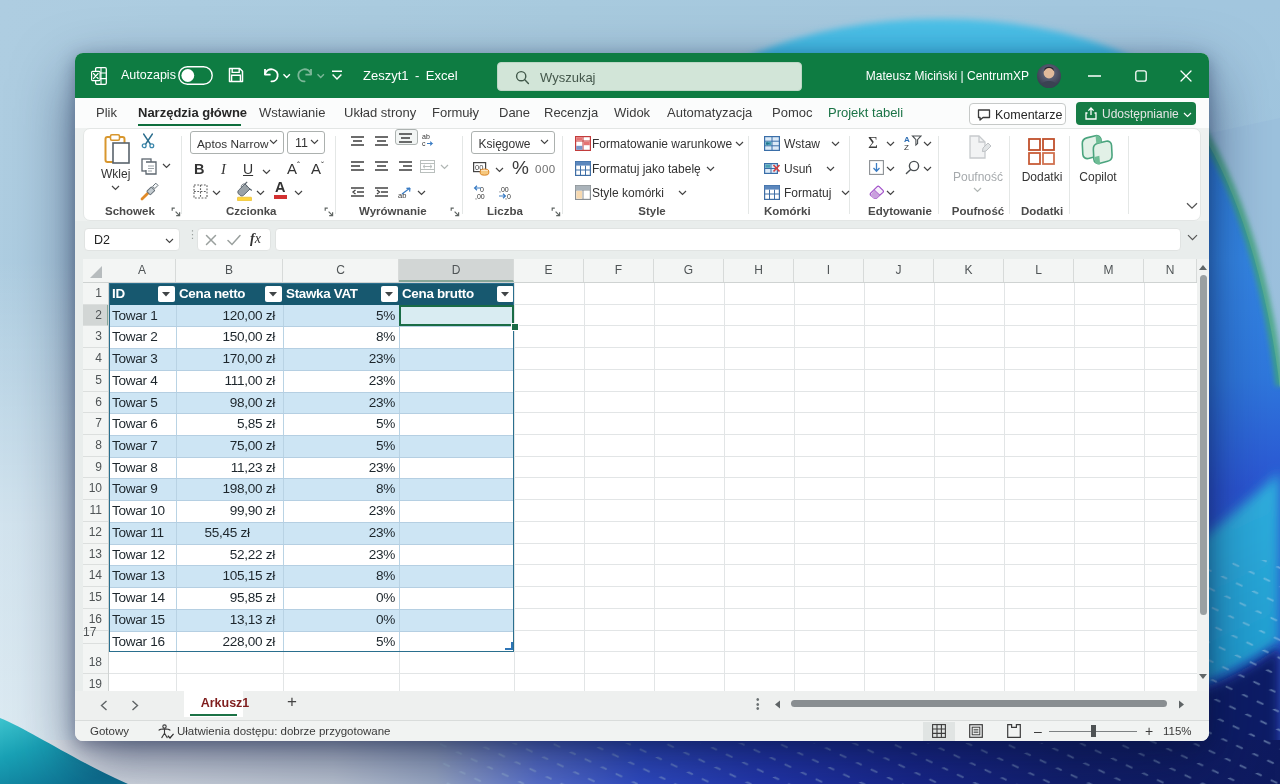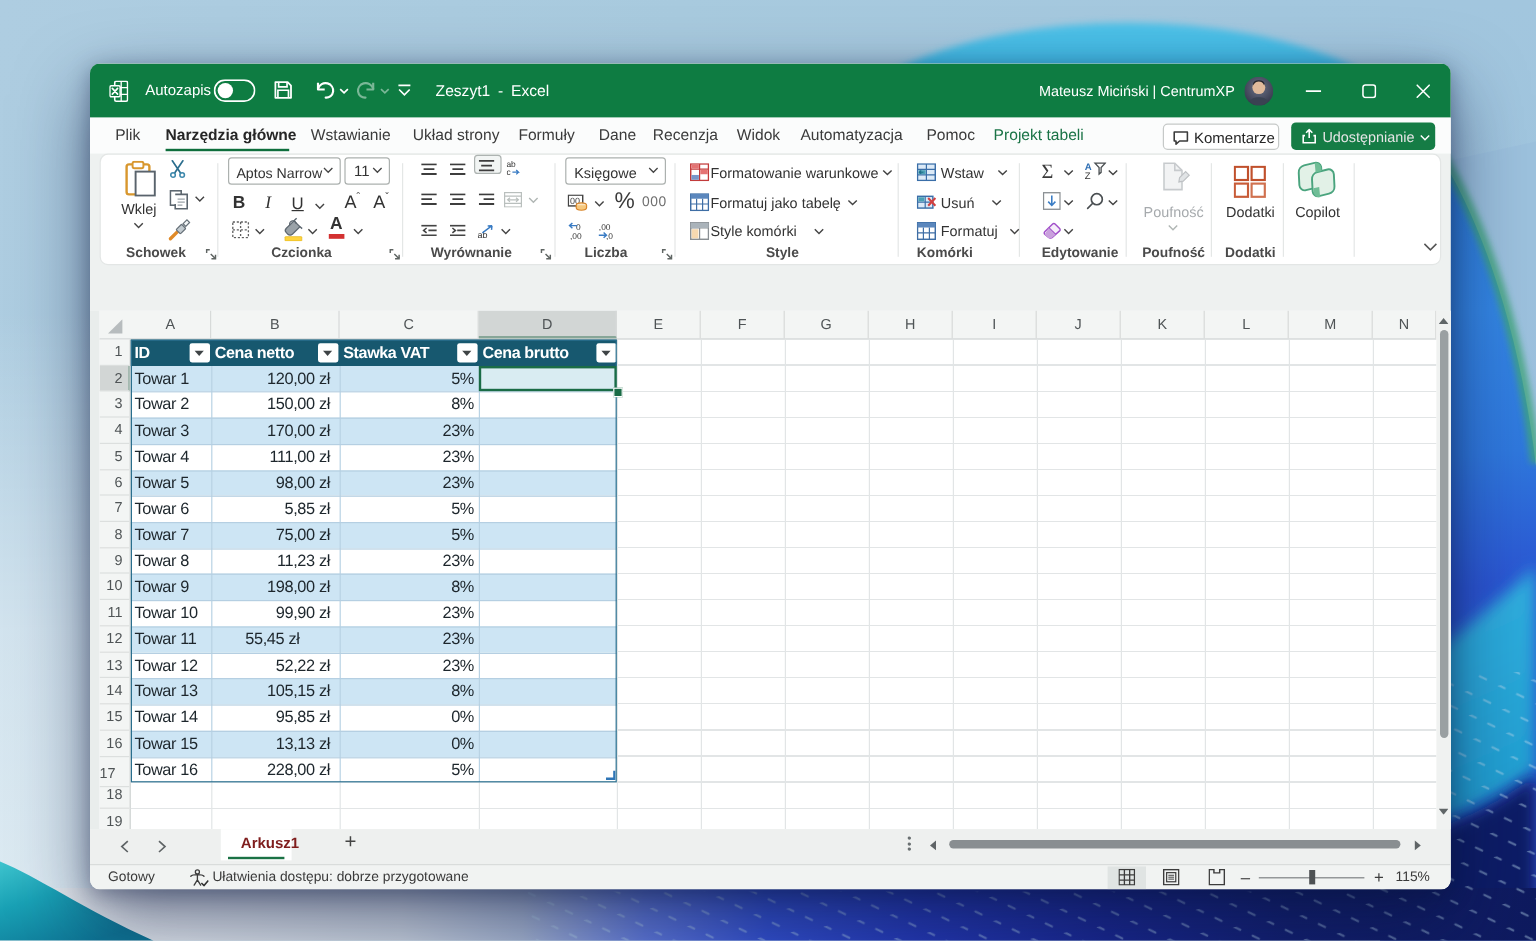--- a/index.html
+++ b/index.html
@@ -142,20 +142,27 @@
     <svg class="abs" style="left:220px;top:13px;opacity:.45" width="30" height="18" viewBox="0 0 30 18">
       <path d="M16,8 C15,4.5 11.5,2.5 8,3.5 C5,4.4 3,7.2 3.4,10.4 C3.8,13.4 6.5,15.6 9.6,15.4" fill="none" stroke="#fff" stroke-width="1.8" stroke-linecap="round"></path>
       <path d="M16,3 L16,8.6 L10.4,8.6" fill="none" stroke="#fff" stroke-width="1.8" stroke-linejoin="round"></path>
       <path d="M22.5,8.2 l3.2,3.2 l3.2,-3.2" fill="none" stroke="#fff" stroke-width="1.4"></path>
     </svg>
     <svg class="abs" style="left:256px;top:17px" width="12" height="11" viewBox="0 0 12 11">
       <line x1="1" y1="1.2" x2="11" y2="1.2" stroke="#fff" stroke-width="1.4"></line>
       <path d="M1.6,4.6 l4.4,4.4 l4.4,-4.4" fill="none" stroke="#fff" stroke-width="1.4"></path>
     </svg>
     <div class="t" style="left:288px;top:15px;font-size:13px">Zeszyt1 - Excel</div>
+    <div class="abs" style="left:422px;top:9px;width:305px;height:29px;background:#d2e5d8;border:1px solid #bcd6c5;border-radius:4px;box-sizing:border-box">
+      <svg class="abs" style="left:17px;top:7px" width="15" height="15" viewBox="0 0 15 15">
+        <circle cx="6.2" cy="6.2" r="4.6" fill="none" stroke="#41584a" stroke-width="1.4"></circle>
+        <line x1="9.8" y1="9.8" x2="13.4" y2="13.4" stroke="#41584a" stroke-width="1.4" stroke-linecap="round"></line>
+      </svg>
+      <div class="abs" style="left:42px;top:7px;font-size:13px;color:#44574b">Wyszukaj</div>
+    </div>
     <div class="t" style="left:788px;top:15.5px;width:166px;font-size:12px;text-align:right">Mateusz Miciński | CentrumXP</div>
     <svg class="abs" style="left:962px;top:11px" width="24" height="24" viewBox="0 0 24 24">
       <defs>
           <radialGradient id="avg" cx="0.5" cy="0.38" r="0.65">
         <stop offset="0" stop-color="#6c7286"></stop>
             <stop offset="1" stop-color="#33364a"></stop>
       </radialGradient>
         </defs>
       <circle cx="12" cy="12" r="12" fill="url(#avg)"></circle>
       <circle cx="12" cy="9" r="5.4" fill="#e0ba9b"></circle>
@@ -500,20 +507,42 @@
       <path d="M19.5,9.5 h8.6 a4.3,4.3 0 0 1 4.2,5.1 l-1.9,9.8 a6,6 0 0 1 -5.9,4.9 h-8.6 a4.3,4.3 0 0 1 -4.2,-5.1 l1.9,-9.8 A6,6 0 0 1 19.5,9.5 Z" fill="#e2f1e7" stroke="#4aa47e" stroke-width="1.6"></path>
       <path d="M23.5,6 a4.5,4.5 0 0 0 -4.4,-4.5 l-1.2,8 h5.2 Z" fill="#6fbd96"></path>
       <path d="M12.2,26 a4.5,4.5 0 0 0 4.4,4.4 l1.3,-8.5 h-5 Z" fill="#6fbd96"></path>
         </g>
     </svg>
     <div class="abs" style="left:992px;top:41px;width:44px;text-align:center;font-size:12px;color:#333">Copilot</div>
     <svg class="abs" style="left:1102px;top:73px" width="12" height="8" viewBox="0 0 12 8">
         <path d="M1,1.2 l5,5 l5,-5" fill="none" stroke="#555" stroke-width="1.3"></path>
       </svg>
   </div>
+  <div class="abs" id="fstrip">
+    <div class="abs" style="left:9px;top:7px;width:96px;height:23px;background:#fff;border:1px solid #e0e3e2;border-radius:4px;box-sizing:border-box">
+      <div class="abs" style="left:9px;top:3.5px;font-size:12.5px;color:#222">D2</div>
+      <svg class="abs" style="left:80px;top:9px" width="9" height="6" viewBox="0 0 9 6">
+          <path d="M1,1 l3.5,3.5 L8,1" fill="none" stroke="#444" stroke-width="1.1"></path>
+        </svg>
+    </div>
+    <div class="abs" style="left:112px;top:11px;width:3px;height:15px;color:#9aa09e;font-size:11px;line-height:5px">⋮</div>
+    <div class="abs" style="left:122px;top:7px;width:74px;height:23px;background:#fff;border:1px solid #e0e3e2;border-radius:4px;box-sizing:border-box">
+      <svg class="abs" style="left:7px;top:5px" width="12" height="12" viewBox="0 0 12 12">
+          <path d="M1.5,1.5 L10.5,10.5 M10.5,1.5 L1.5,10.5" stroke="#9aa09e" stroke-width="1.5" stroke-linecap="round"></path>
+        </svg>
+      <svg class="abs" style="left:29px;top:5px" width="14" height="12" viewBox="0 0 14 12">
+          <path d="M1,6.5 L5,10.5 L13,1.5" fill="none" stroke="#9aa09e" stroke-width="1.5" stroke-linecap="round"></path>
+        </svg>
+      <div class="abs" style="left:52px;top:2px;font-size:14px;font-style:italic;font-family:'Liberation Serif',serif;color:#333"><b>f</b>x</div>
+    </div>
+    <div class="abs" style="left:200px;top:7px;width:906px;height:23px;background:#fff;border:1px solid #e0e3e2;border-radius:4px;box-sizing:border-box"></div>
+    <svg class="abs" style="left:1112px;top:13px" width="11" height="8" viewBox="0 0 11 8">
+        <path d="M1,1.2 l4.5,4.5 l4.5,-4.5" fill="none" stroke="#555" stroke-width="1.2"></path>
+      </svg>
+  </div>
   <div class="abs" id="sheet">
 
     <div class="abs" style="left:0;top:0;width:8px;height:432px;background:#e9edec"></div>
     <div class="abs" id="colheads" style="left:8px;top:0;width:1114px;height:24px;background:#f3f5f4;border-bottom:1px solid #cfd3d2;box-sizing:border-box">
       <svg class="abs" style="left:6px;top:7px" width="14" height="13" viewBox="0 0 14 13">
           <path d="M13,0 V12 H1 Z" fill="#b7bcbe"></path>
         </svg>
       <div class="abs" style="left:26px;top:0;width:67px;height:23px;border-right:1px solid #d7dad9;box-sizing:border-box;font-size:12px;color:#4f5456;text-align:center;line-height:23px">A</div>
       <div class="abs" style="left:93px;top:0;width:107px;height:23px;border-right:1px solid #d7dad9;box-sizing:border-box;font-size:12px;color:#4f5456;text-align:center;line-height:23px">B</div>
       <div class="abs" style="left:200px;top:0;width:116px;height:23px;border-right:1px solid #d7dad9;box-sizing:border-box;font-size:12px;color:#4f5456;text-align:center;line-height:23px">C</div>
@@ -539,21 +568,21 @@
       <div class="abs" style="left:0;top:130.32px;width:25px;height:21.72px;border-bottom:1px solid #dcdfde;box-sizing:border-box;font-size:12px;color:#4f5456;text-align:right;padding-right:6px;line-height:21.72px">7</div>
       <div class="abs" style="left:0;top:152.04px;width:25px;height:21.72px;border-bottom:1px solid #dcdfde;box-sizing:border-box;font-size:12px;color:#4f5456;text-align:right;padding-right:6px;line-height:21.72px">8</div>
       <div class="abs" style="left:0;top:173.76px;width:25px;height:21.72px;border-bottom:1px solid #dcdfde;box-sizing:border-box;font-size:12px;color:#4f5456;text-align:right;padding-right:6px;line-height:21.72px">9</div>
       <div class="abs" style="left:0;top:195.48px;width:25px;height:21.72px;border-bottom:1px solid #dcdfde;box-sizing:border-box;font-size:12px;color:#4f5456;text-align:right;padding-right:6px;line-height:21.72px">10</div>
       <div class="abs" style="left:0;top:217.20px;width:25px;height:21.72px;border-bottom:1px solid #dcdfde;box-sizing:border-box;font-size:12px;color:#4f5456;text-align:right;padding-right:6px;line-height:21.72px">11</div>
       <div class="abs" style="left:0;top:238.92px;width:25px;height:21.72px;border-bottom:1px solid #dcdfde;box-sizing:border-box;font-size:12px;color:#4f5456;text-align:right;padding-right:6px;line-height:21.72px">12</div>
       <div class="abs" style="left:0;top:260.64px;width:25px;height:21.72px;border-bottom:1px solid #dcdfde;box-sizing:border-box;font-size:12px;color:#4f5456;text-align:right;padding-right:6px;line-height:21.72px">13</div>
       <div class="abs" style="left:0;top:282.36px;width:25px;height:21.72px;border-bottom:1px solid #dcdfde;box-sizing:border-box;font-size:12px;color:#4f5456;text-align:right;padding-right:6px;line-height:21.72px">14</div>
       <div class="abs" style="left:0;top:304.08px;width:25px;height:21.72px;border-bottom:1px solid #dcdfde;box-sizing:border-box;font-size:12px;color:#4f5456;text-align:right;padding-right:6px;line-height:21.72px">15</div>
       <div class="abs" style="left:0;top:325.80px;width:25px;height:21.72px;border-bottom:1px solid #dcdfde;box-sizing:border-box;font-size:12px;color:#4f5456;text-align:right;padding-right:6px;line-height:21.72px">16</div>
-      <div class="abs" style="left:0;top:351px;width:25px;height:21.72px;border-bottom:1px solid #dcdfde;box-sizing:border-box;font-size:12px;color:#4f5456;text-align:right;padding-right:22px;line-height:21.72px">17</div>
+      <div class="abs" style="left:0;top:339px;width:25px;height:21.72px;border-bottom:1px solid #dcdfde;box-sizing:border-box;font-size:12px;color:#4f5456;text-align:right;padding-right:22px;line-height:21.72px">17</div>
       <div class="abs" style="left:0;top:369.24px;width:25px;height:21.72px;border-bottom:1px solid #dcdfde;box-sizing:border-box;font-size:12px;color:#4f5456;text-align:right;padding-right:6px;line-height:21.72px">18</div>
       <div class="abs" style="left:0;top:390.96px;width:25px;height:21.72px;border-bottom:1px solid #dcdfde;box-sizing:border-box;font-size:12px;color:#4f5456;text-align:right;padding-right:6px;line-height:21.72px">19</div>
     </div>
 
     <div class="abs" id="gridlines" style="left:34px;top:24px;width:1088px;height:408px;background:
       repeating-linear-gradient(to bottom, transparent 0, transparent 20.72px, #e2e5e6 20.72px, #e2e5e6 21.72px);"></div>
     <div class="abs" id="vlines" style="left:34px;top:24px;width:1088px;height:408px;overflow:hidden">
       <div class="abs" style="left:67px;top:0;width:1px;height:408px;background:#e2e5e6"></div>
       <div class="abs" style="left:174px;top:0;width:1px;height:408px;background:#e2e5e6"></div>
       <div class="abs" style="left:290px;top:0;width:1px;height:408px;background:#e2e5e6"></div>

